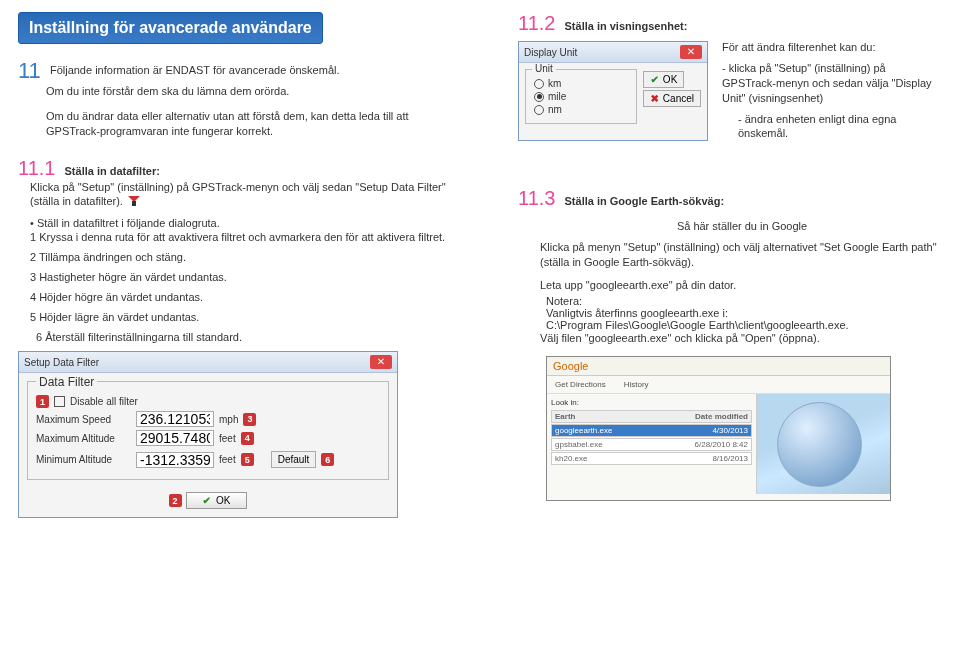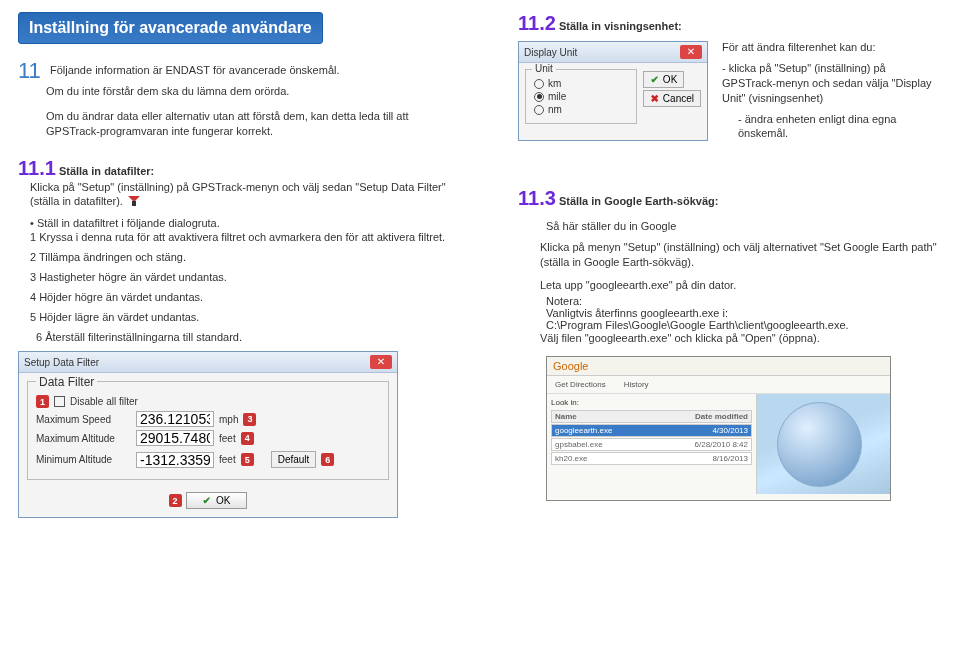--- a/index.html
+++ b/index.html
@@ -31,23 +31,24 @@
     display: inline-block;
   }
   .section-num {
     color: #3a7bc8;
     font-size: 22px;
     font-weight: normal;
     margin-right: 6px;
     vertical-align: middle;
   }
   .section-num-small {
-    color: #6d28d9;
+    color: #ec4899;
     font-size: 20px;
-    font-weight: bold;
+    font-weight: normal;
+    margin-right: 6px;
   }
   .section-head {
     font-weight: bold;
     font-size: 11px;
   }
   .intro-para { margin: 0 0 10px 28px; line-height: 1.35; }
   .body-para { margin: 0 0 8px 12px; line-height: 1.35; }
   .bullet-row { margin: 2px 0 2px 12px; }
   .bullet-dot::before { content: "• "; }
   .step-line { margin: 0 0 8px 12px; }
@@ -274,39 +275,39 @@
         <p style="margin-bottom:8px;">För att ändra filterenhet kan du:</p>
         <p style="margin-bottom:6px; line-height:1.35;">- klicka på "Setup" (inställning) på GPSTrack-menyn och sedan välja "Display Unit" (visningsenhet)</p>
         <p style="margin-left:16px; line-height:1.35;">- ändra enheten enligt dina egna önskemål.</p>
       </div>
     </div>
 
     <div style="margin-top:46px;">
       <span class="section-num-small">11.3</span>
       <span class="section-head">Ställa in Google Earth-sökväg:</span>
     </div>
-    <p style="margin:10px 0 8px 28px;">Så här ställer du in Google</p>
+    <p style="margin:10px 0 8px 28px;text-align:center;">Så här ställer du in Google</p>
     <p class="body-para" style="margin-left:22px;">Klicka på menyn "Setup" (inställning) och välj alternativet "Set Google Earth path" (ställa in Google Earth-sökväg).</p>
     <p class="body-para" style="margin-left:22px; margin-bottom:2px;">Leta upp "googleearth.exe" på din dator.</p>
     <p style="margin-left:28px;">Notera:</p>
     <p style="margin-left:28px;">Vanligtvis återfinns googleearth.exe i:</p>
     <p style="margin-left:28px; margin-bottom:0;">C:\Program Files\Google\Google Earth\client\googleearth.exe.</p>
     <p class="body-para" style="margin-left:22px;">Välj filen "googleearth.exe" och klicka på "Open" (öppna).</p>
 
     <div class="ge-shot" style="margin-left:28px;">
       <div class="ge-top">Google</div>
       <div class="ge-tabs">
         <span>Get Directions</span>
         <span>History</span>
       </div>
       <div class="ge-body">
         <div class="ge-left">
           <div style="margin-bottom:3px;"><span>Look in:</span></div>
           <div class="ge-file-row" style="background:#eee; font-weight:bold;">
-            <span>Name</span>
+            <span>Earth</span>
             <span>Date modified</span>
           </div>
           <div class="ge-file-row sel">
             <span>googleearth.exe</span>
               <span>4/30/2013</span>
           </div>
           <div class="ge-file-row">
             <span>gpsbabel.exe</span>
               <span>6/28/2010 8:42</span>
           </div>

